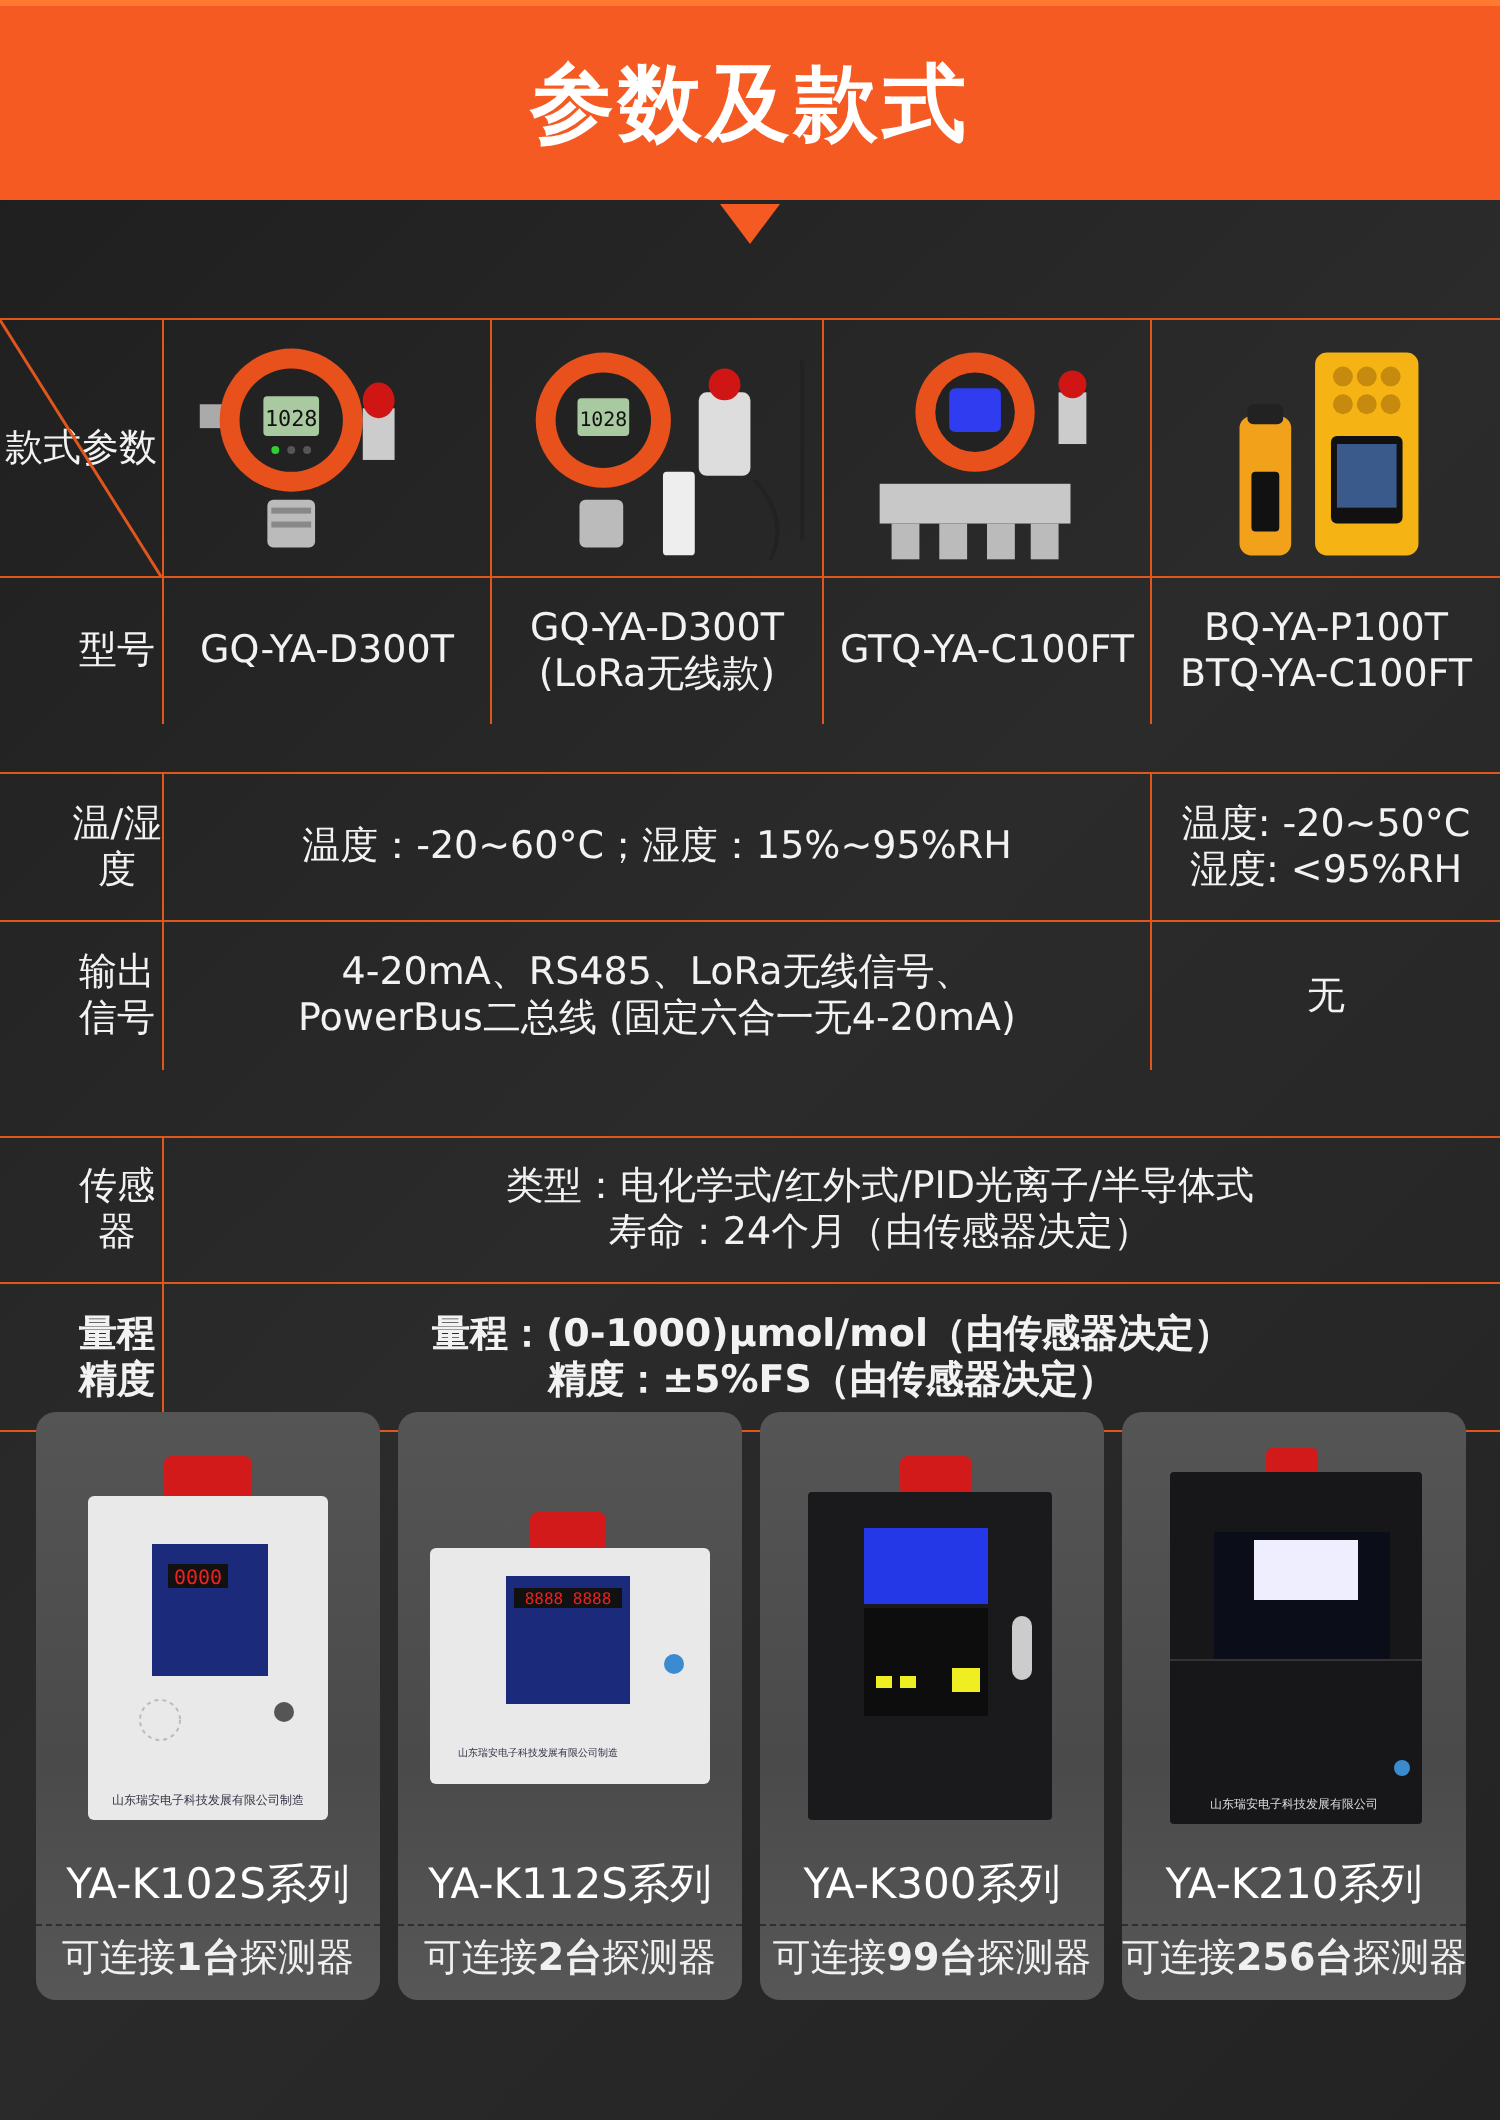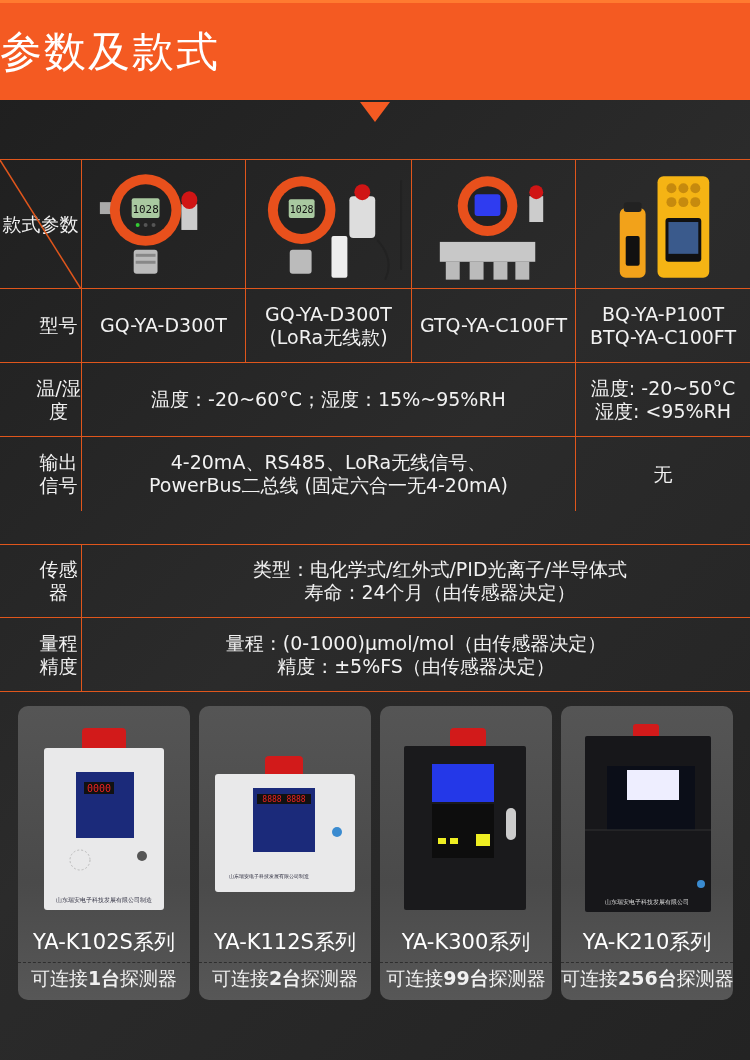--- a/index.html
+++ b/index.html
@@ -1,23 +1,23 @@
 <!DOCTYPE html>
 <html><head>
 <meta charset="utf-8">
 <style>
   * { box-sizing: border-box; margin: 0; padding: 0; }
   body { width: 750px; height: 1060px; overflow: hidden; font-family: "DejaVu Sans", "Liberation Sans", sans-serif; color: #fff;
     background: linear-gradient(135deg, #1e1e1e 0%, #2b2b2b 50%, #232323 100%); position: relative; }
   .banner { position: absolute; left: 0; top: 0; width: 750px; height: 100px; background: #f45a22; border-top: 3px solid #ff7a30; }
-  .banner h1 { font-size: 42px; font-weight: normal; line-height: 97px; letter-spacing: 2px; color: #fff; }
+  .banner h1 { text-align: center; font-size: 42px; font-weight: bold; line-height: 97px; letter-spacing: 2px; color: #fff; }
   .banner .arrow { position: absolute; left: 360px; top: 99px; width: 0; height: 0; border-left: 15px solid transparent; border-right: 15px solid transparent; border-top: 20px solid #f45a22; }
   .table { position: absolute; left: 0; top: 159px; width: 750px; }
   .row { position: relative; border-top: 1.5px solid #e0561c; display: flex; }
-  .row:last-child { border-bottom: 1.5px solid #e0561c; }
+  .row:last-child { border-bottom: 1.5px solid #e0561c; font-weight: bold; }
   .cell { display: flex; align-items: center; justify-content: center; text-align: center; font-size: 19px; line-height: 23px; border-left: 1.5px solid #e0561c; color: #f2f2f2; }
   .cell:first-child { border-left: none; }
   .c0 { width: 81px; }
   .c1 { width: 164px; } .c2 { width: 166px; } .c3 { width: 164px; } .c4 { width: 175px; }
   .span3 { width: 494px; }
   .hdr { position: relative; height: 129px; }
   .diag { position: absolute; left: 0; top: 0; width: 81px; height: 129px; }
   .pic { width: 100%; height: 129px; position: relative; }
   .label { font-size: 19px; padding-left: 36px; }
   .cards { position: absolute; top: 706px; left: 18px; display: flex; gap: 9px; }
@@ -120,21 +120,21 @@
       </div>
     <div class="cell c3">GTQ-YA-C100FT</div>
     <div class="cell c4">
         <div>
           <div>BQ-YA-P100T</div>
           <div>BTQ-YA-C100FT</div>
         </div>
       </div>
   </div>
 
-  <div class="row" style="height:74px;">
+  <div class="row" style="height:74px;margin-top:24px;">
     <div class="cell c0 label">温/湿度</div>
     <div class="cell span3">温度：-20~60°C；湿度：15%~95%RH</div>
     <div class="cell c4">
         <div>
           <div>温度: -20~50°C</div>
           <div>湿度: &lt;95%RH</div>
         </div>
       </div>
   </div>
 

